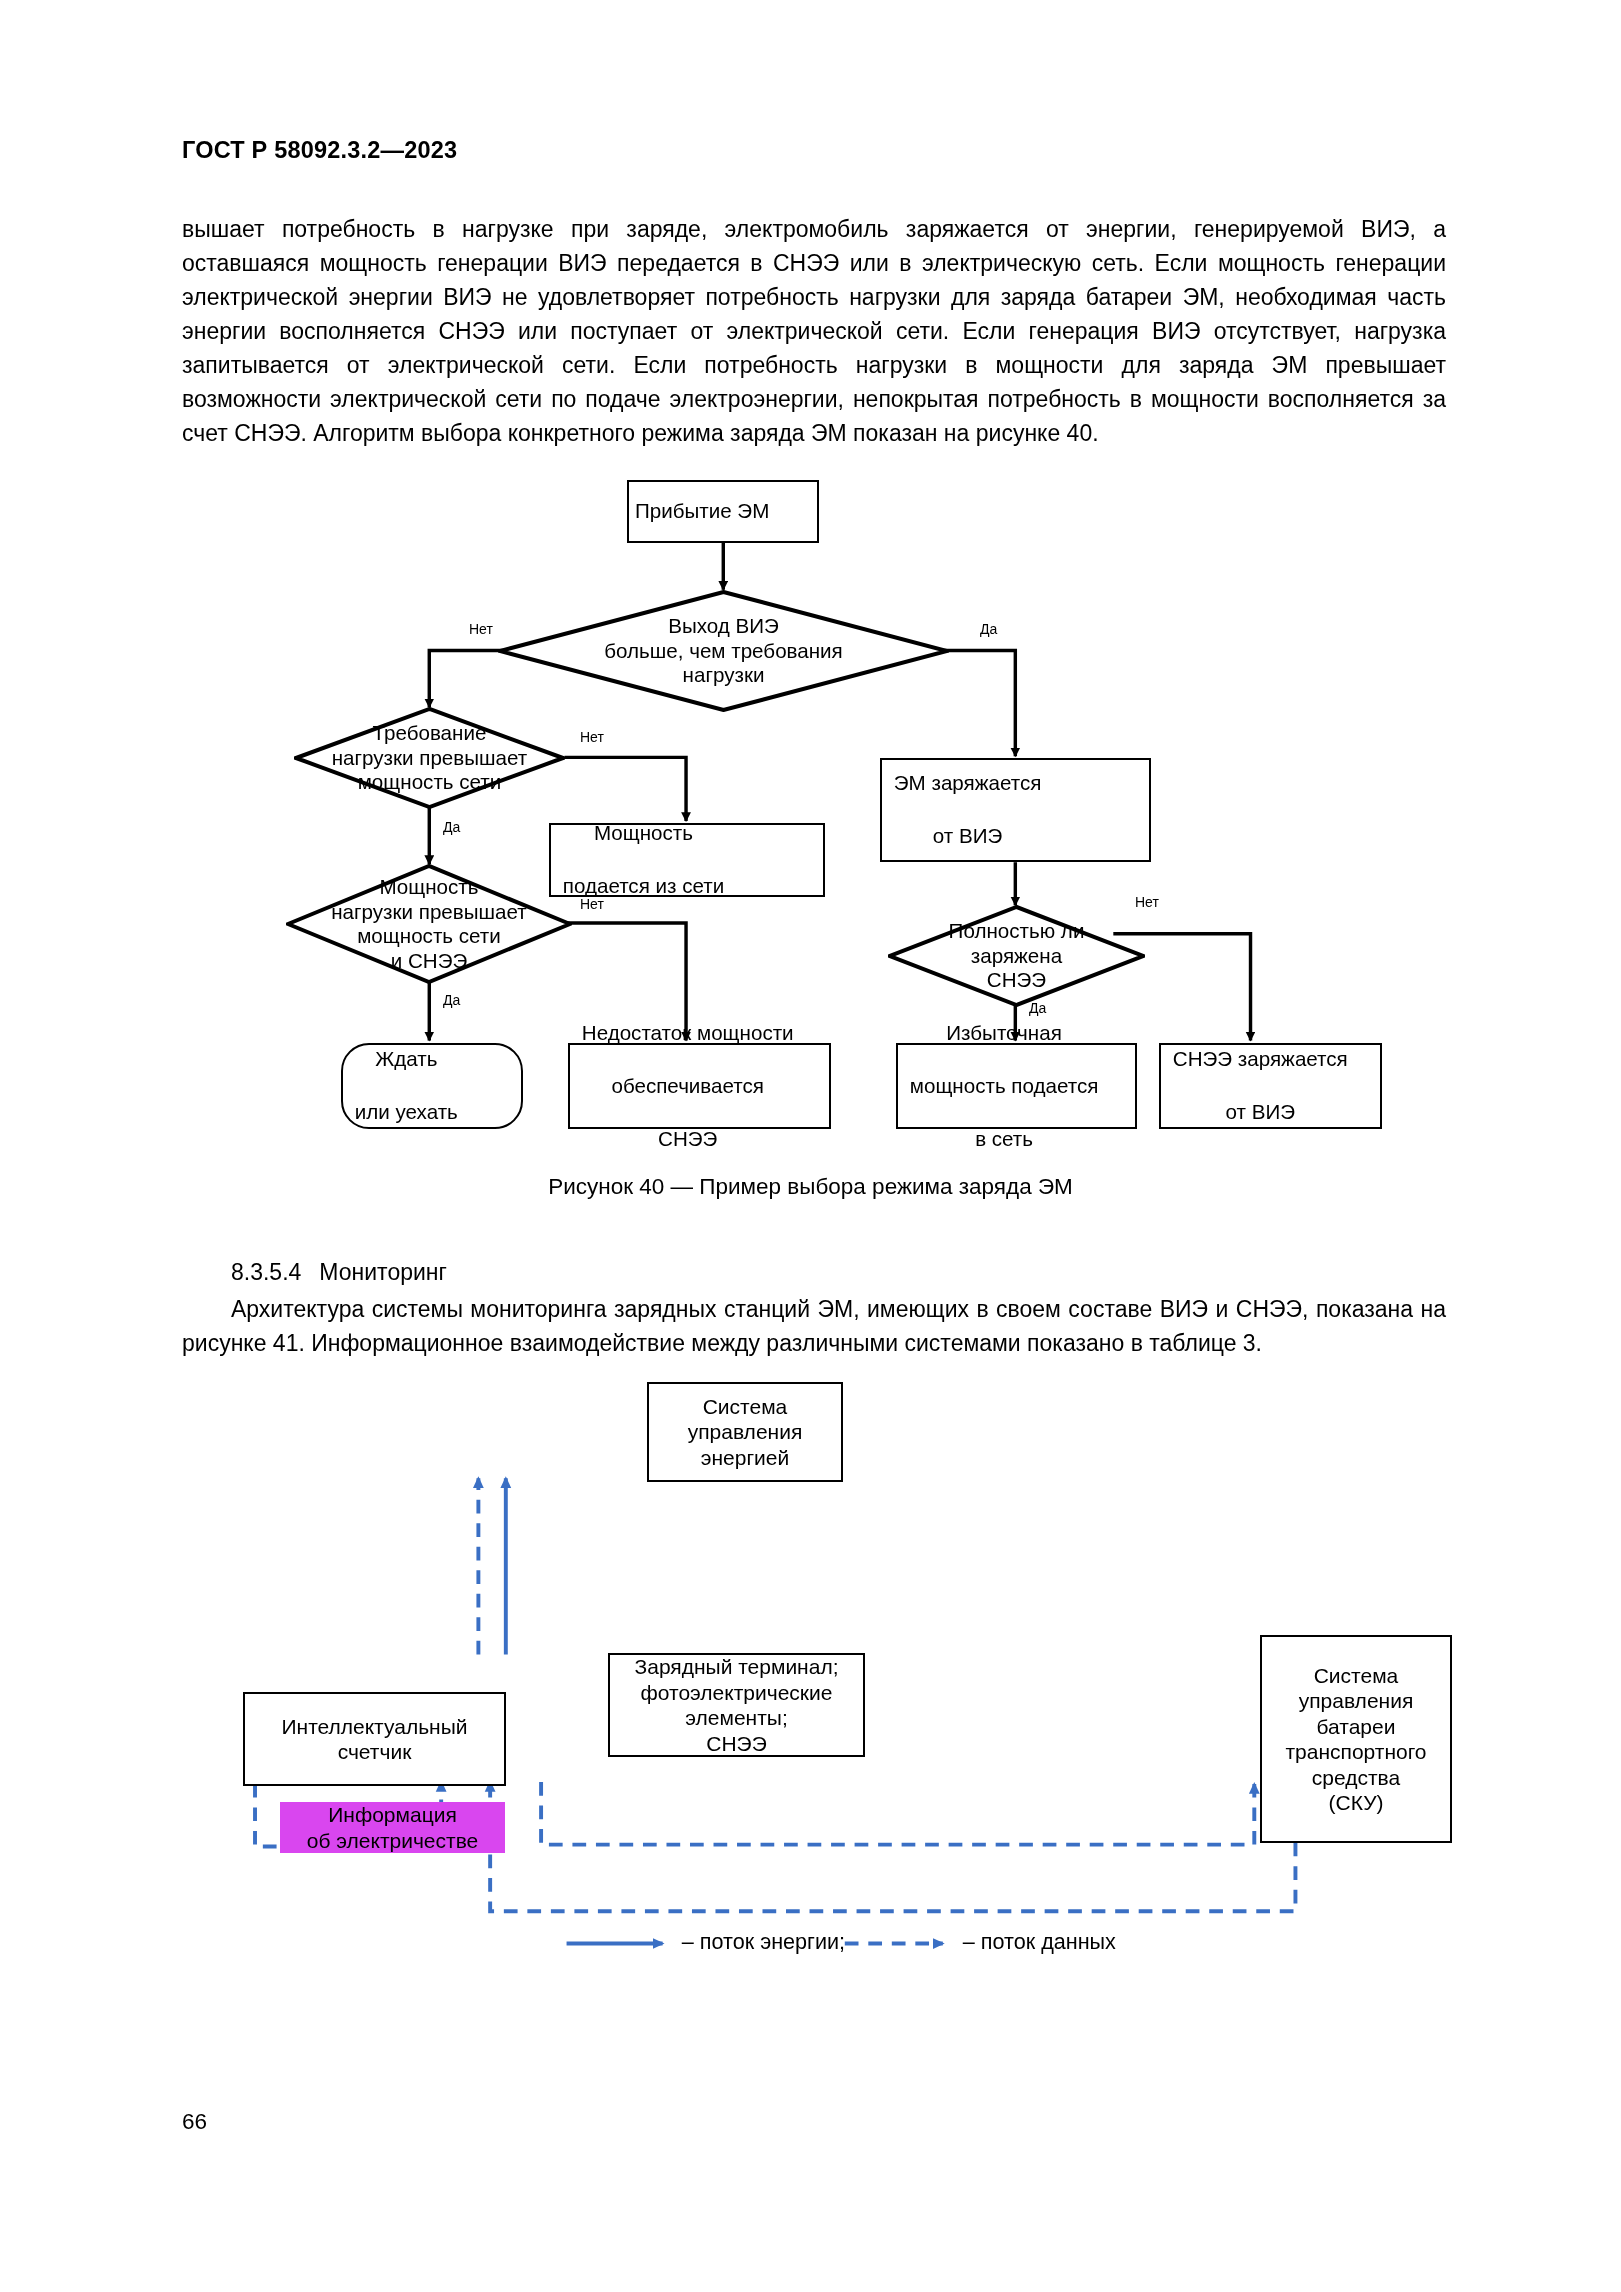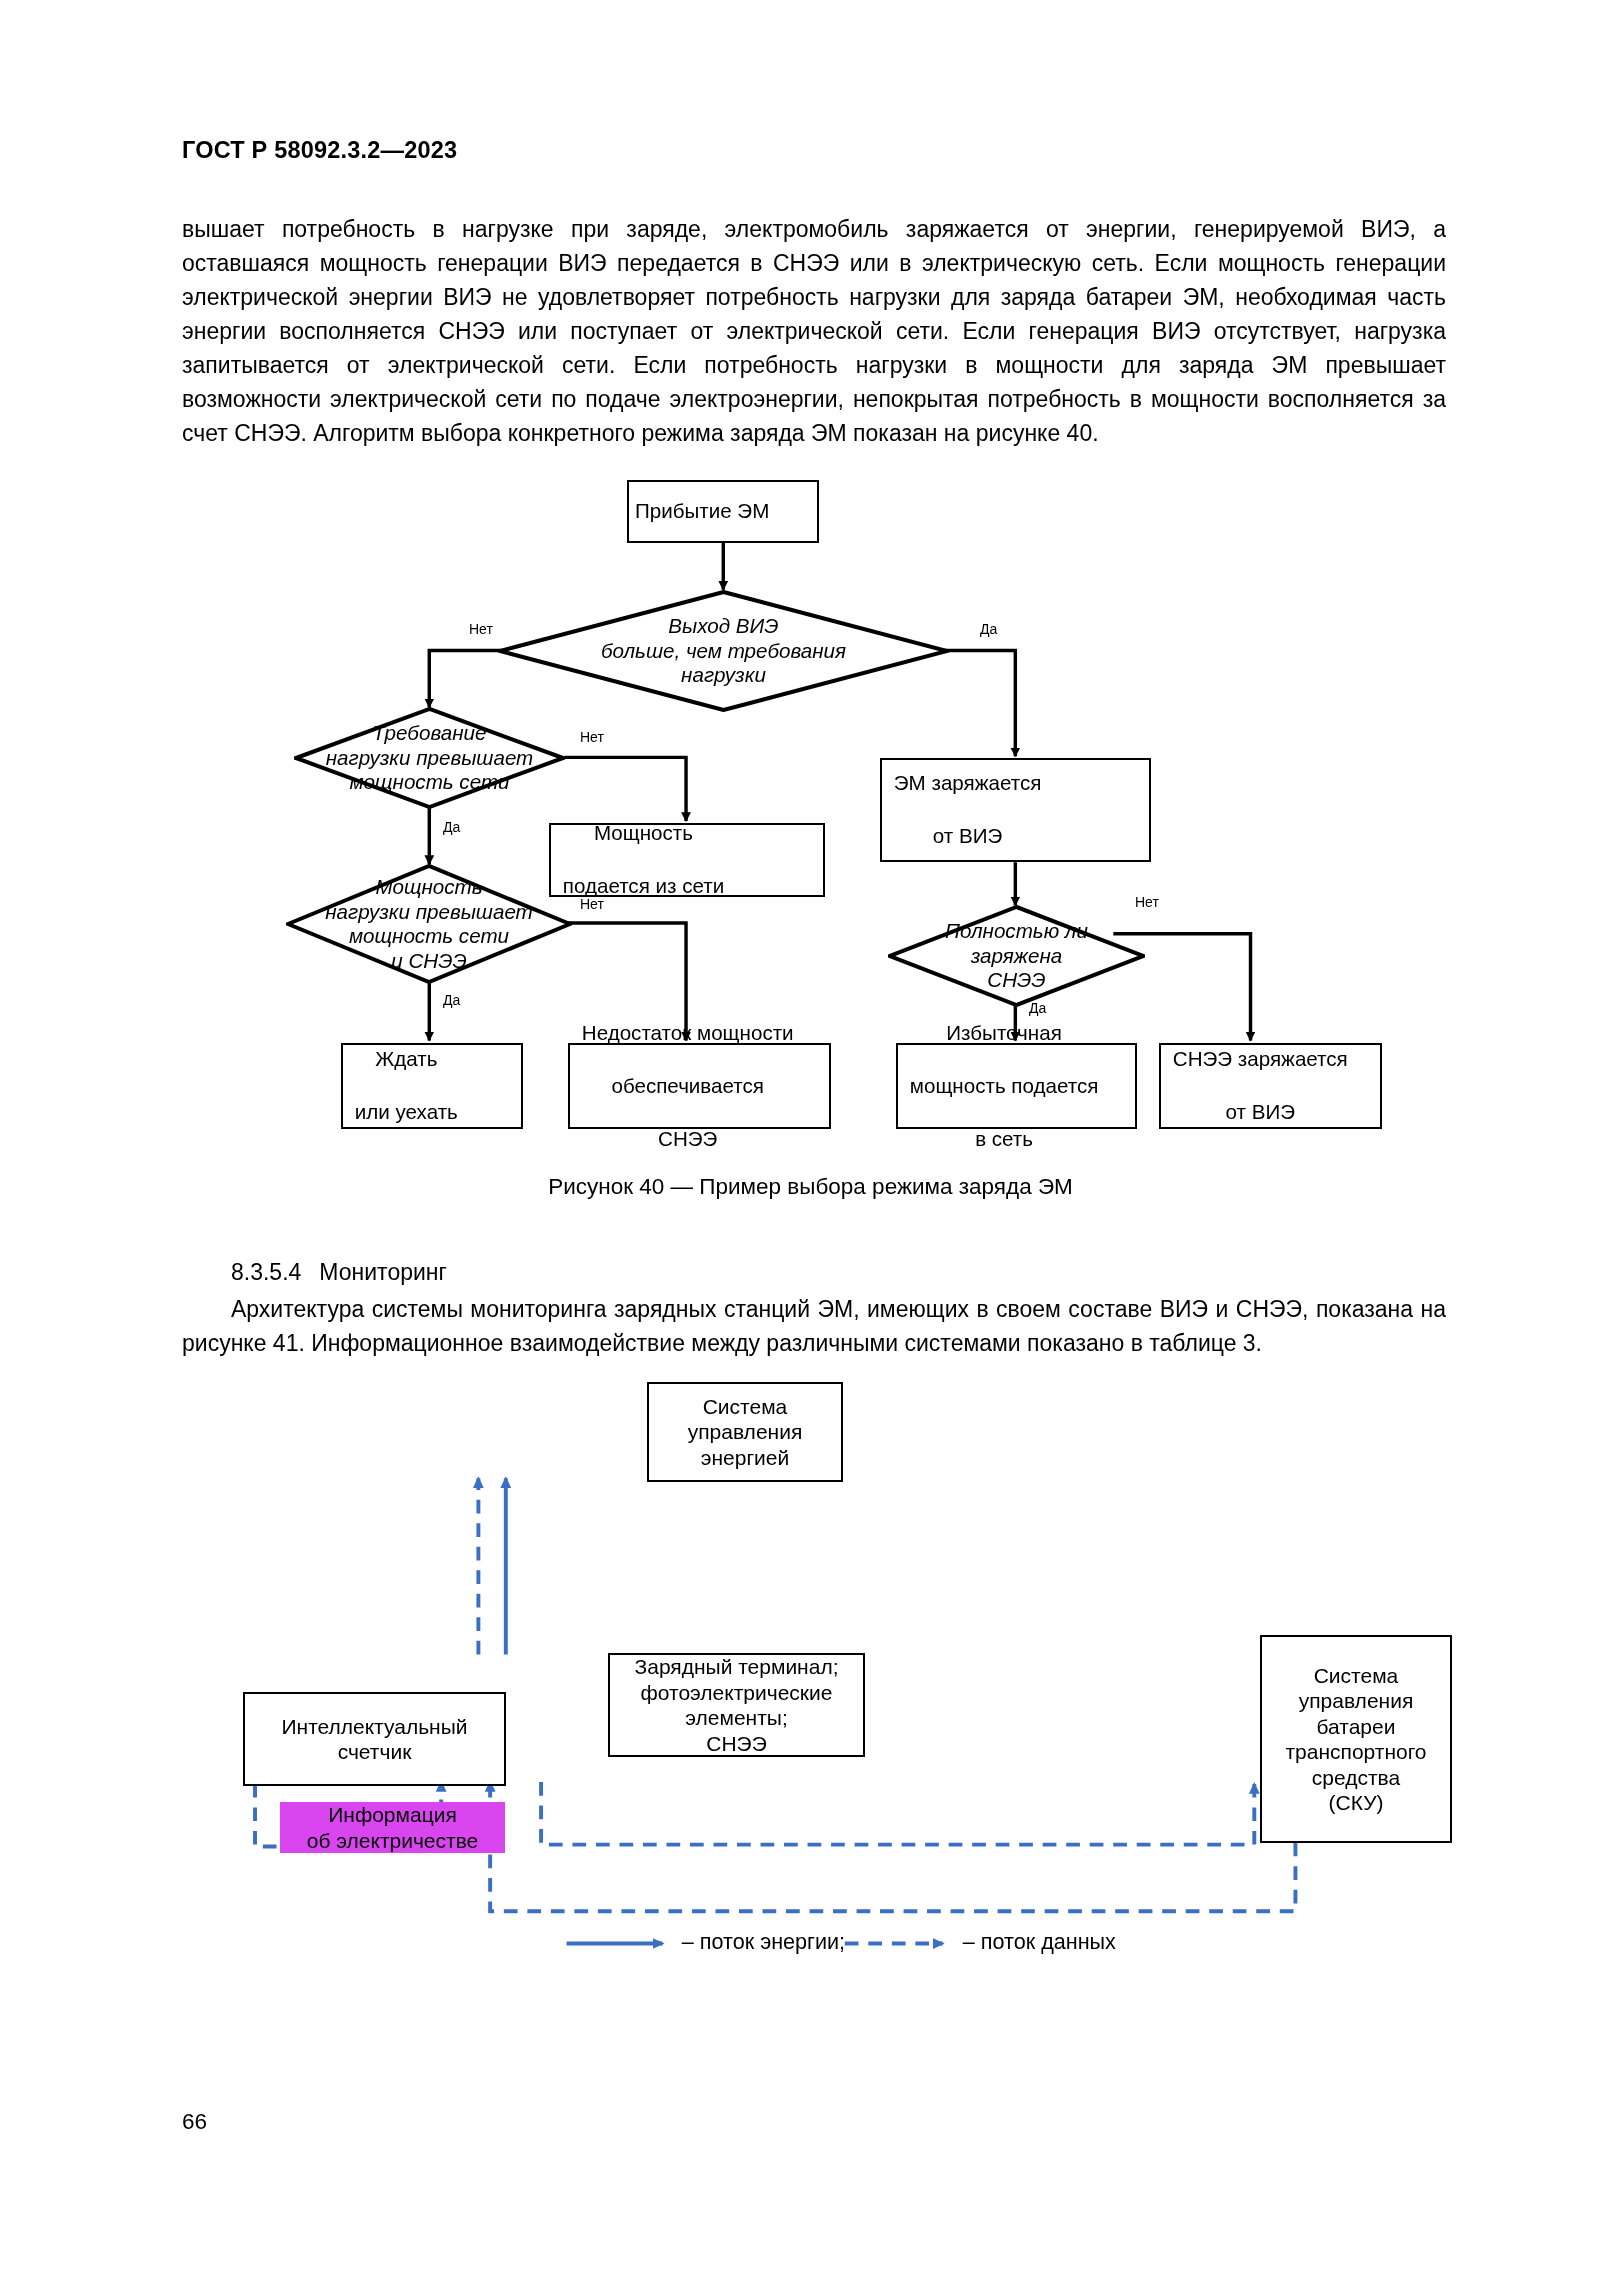--- a/index.html
+++ b/index.html
@@ -90,21 +90,20 @@
     z-index: 3;
   }
   .node span { display: block; padding: 2px 5.9px; }
 
   .diamond {
     position: absolute;
     display: flex;
     align-items: center;
     justify-content: center;
     z-index: 3;
-    font-style: italic;
   }
   .diamond .dtext {
     position: relative;
     z-index: 2;
     text-align: center;
     font-size: 20.6px;
     line-height: 24.5px;
     padding: 0 3.9px;
   }
   .diamond svg {
@@ -265,21 +264,21 @@
       </svg>
       <div class="dtext">
         <div>Полностью ли</div>
         <div>заряжена</div>
         <div>СНЭЭ</div>
       </div>
     </div>
     <div class="edge-label" style="left:1135px; top:412px;">Нет</div>
     <div class="edge-label" style="left:1029px; top:518px;">Да</div>
 
-    <div class="node" style="left:341px; top:563px; width:182px; height:86px;">
+    <div class="node" style="left:341px; top:563px; width:182px; height:86px;border-radius:28px;">
       <span>
         <span>Ждать</span><br>
         <span>или уехать</span>
       </span>
     </div>
 
     <div class="node" style="left:568px; top:563px; width:263px; height:86px;">
       <span>
         <span>Недостаток мощности</span><br>
         <span>обеспечивается</span><br>

